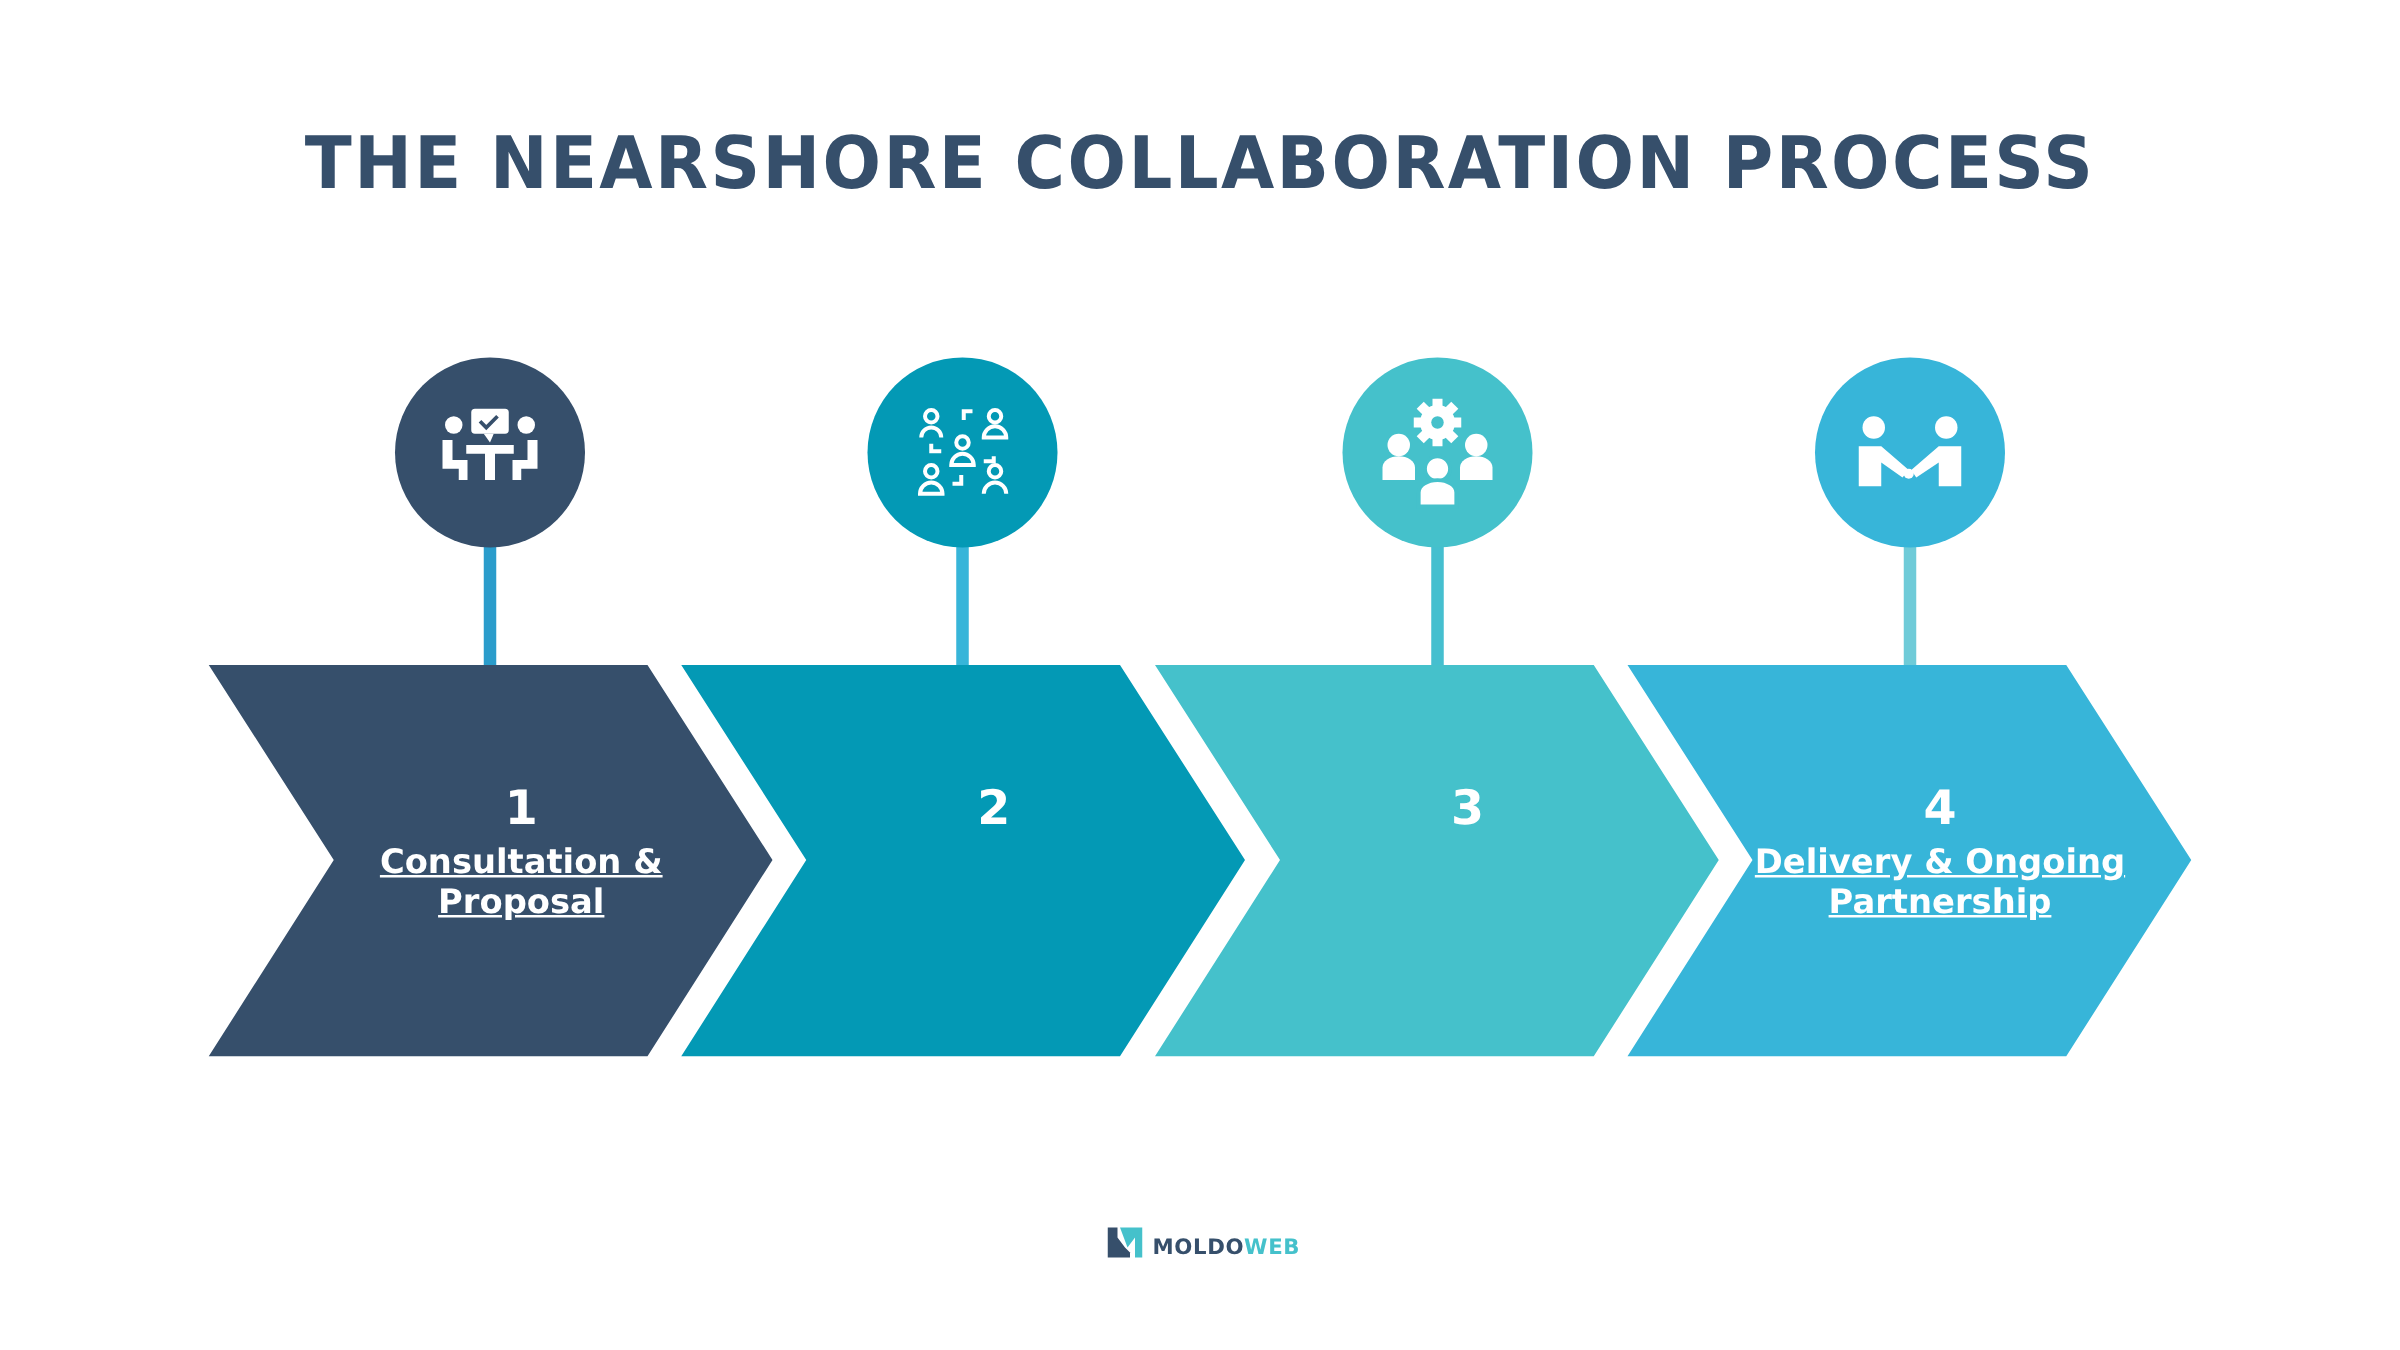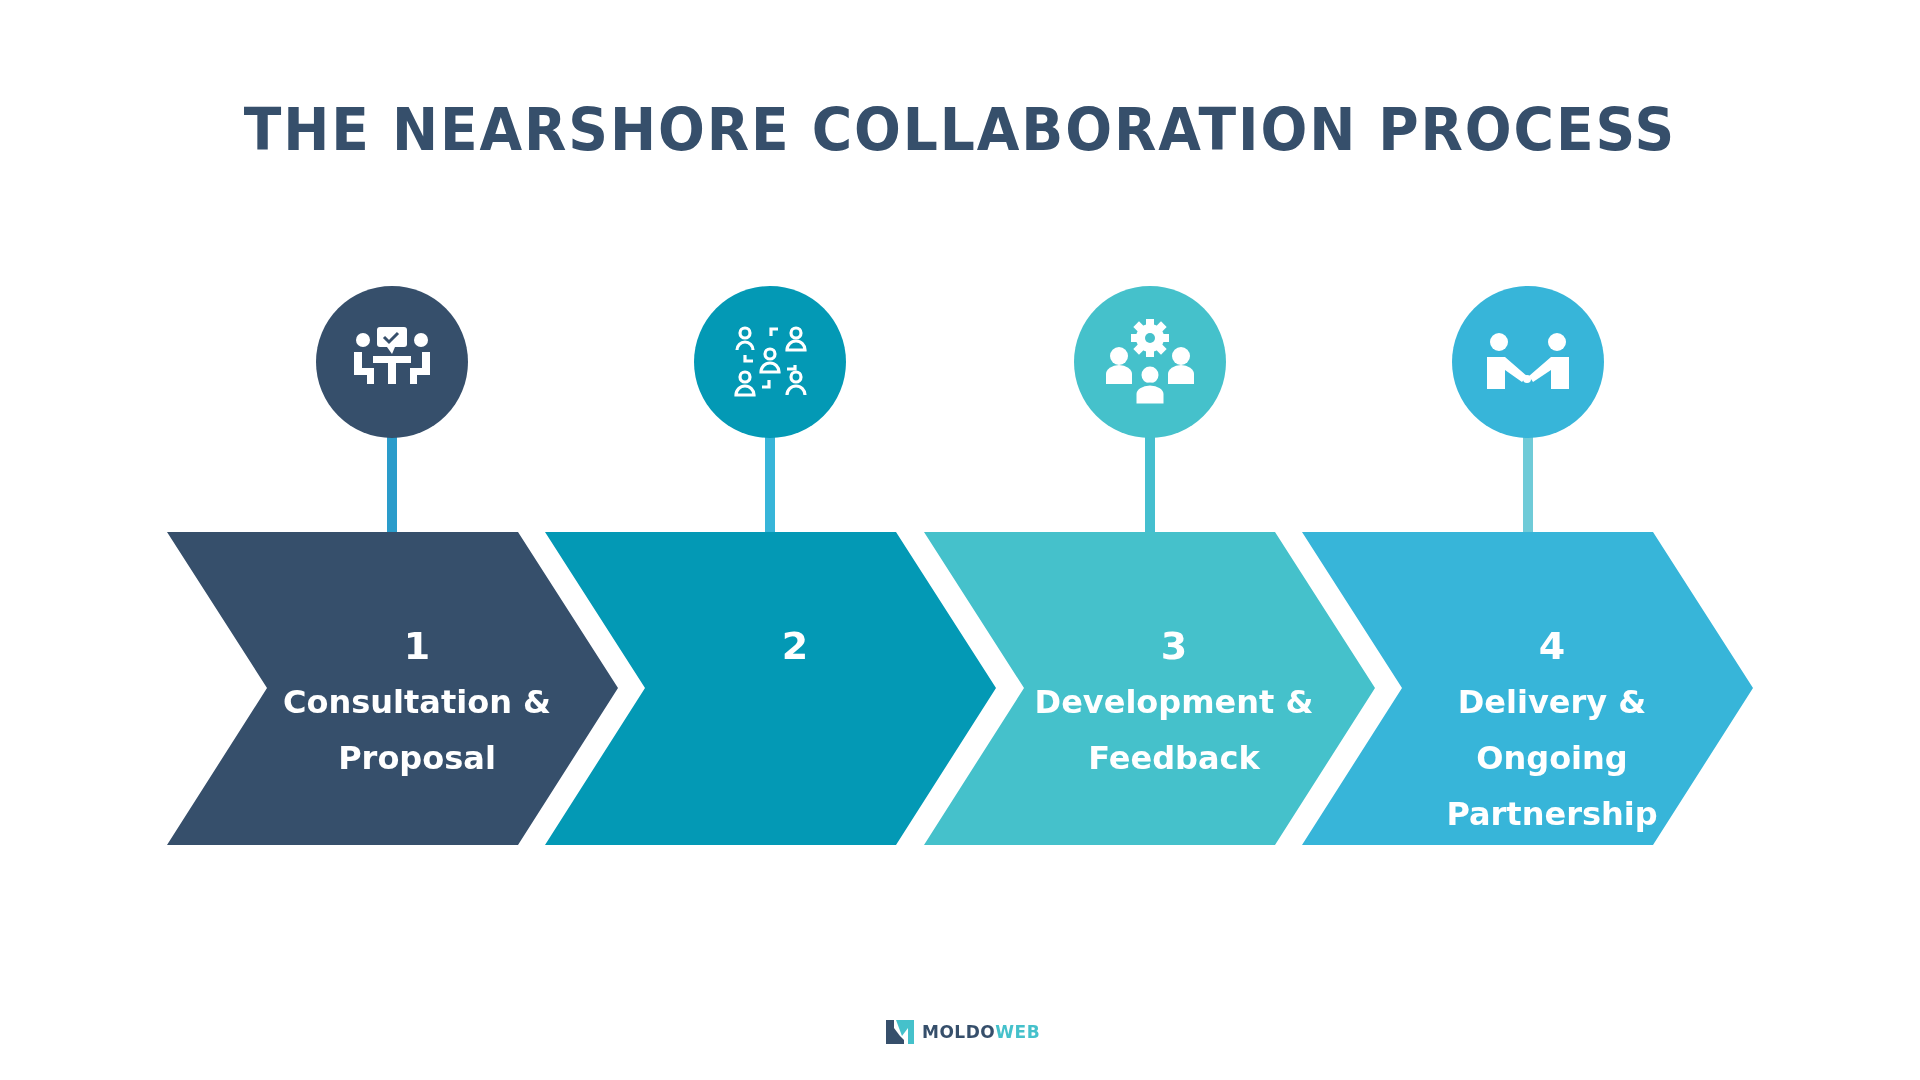--- a/index.html
+++ b/index.html
@@ -5,22 +5,22 @@
   html, body { margin: 0; padding: 0; background: #ffffff; }
   body { width: 1920px; height: 1080px; position: relative; overflow: hidden;
          font-family: "Liberation Sans", "DejaVu Sans", sans-serif; }
   .title { position: absolute; left: 0; top: 96px; width: 1920px; text-align: center;
            font-family: "DejaVu Sans", "Liberation Sans", sans-serif; font-weight: bold;
            font-size: 58px; letter-spacing: 2px; color: #364f6b; transform: scaleX(0.95); }
   svg.diagram { position: absolute; left: 0; top: 0; }
   .step-text { position: absolute; width: 340px; text-align: center; color: #ffffff;
                font-family: "DejaVu Sans", "Liberation Sans", sans-serif; font-weight: bold; }
   .step-num { font-size: 38px; line-height: 44px; display: block; margin-bottom: 6px; }
-  .step-label { font-size: 32px; line-height: 56px; display: block; white-space: pre-line; }
-  .logo { position: absolute; left: 886px; top: 978px; height: 30px; display: flex; align-items: center; margin-top: 39px; }
+  .step-label { font-size: 27px; line-height: 32px; display: block; white-space: pre-line; text-decoration: underline; }
+  .logo { position: absolute; left: 886px; top: 978px; height: 30px; display: flex; align-items: flex-end; }
   .logo-text { font-family: "DejaVu Sans", "Liberation Sans", sans-serif; font-weight: bold; font-size: 17px; letter-spacing: 0.5px; margin-left: 8px; }
   .logo-a { color: #364f6b; }
   .logo-b { color: #45c1cb; }
 </style>
 </head>
 <body>
 
 <div class="title">THE NEARSHORE COLLABORATION PROCESS</div>
 
 <svg class="diagram" width="1920" height="1080" viewBox="0 0 1920 1080">
@@ -102,22 +102,20 @@
 <div class="step-text" style="left:247px; top:624px;">
   <span class="step-num">1</span>
   <span class="step-label">Consultation &amp;
 Proposal</span>
 </div>
 <div class="step-text" style="left:625px; top:624px;">
   <span class="step-num">2</span>
 </div>
 <div class="step-text" style="left:1004px; top:624px;">
   <span class="step-num">3</span>
-  <span class="step-label">Development &amp;
-Feedback</span>
 </div>
 <div class="step-text" style="left:1382px; top:624px;">
   <span class="step-num">4</span>
   <span class="step-label">Delivery &amp; Ongoing
 Partnership</span>
 </div>
 
 <div class="logo">
   <svg width="28" height="28" viewBox="0 0 28 28">
     <polygon points="0,2 8,2 8,10 14,18 14,26 0,26" fill="#364f6b"></polygon>

